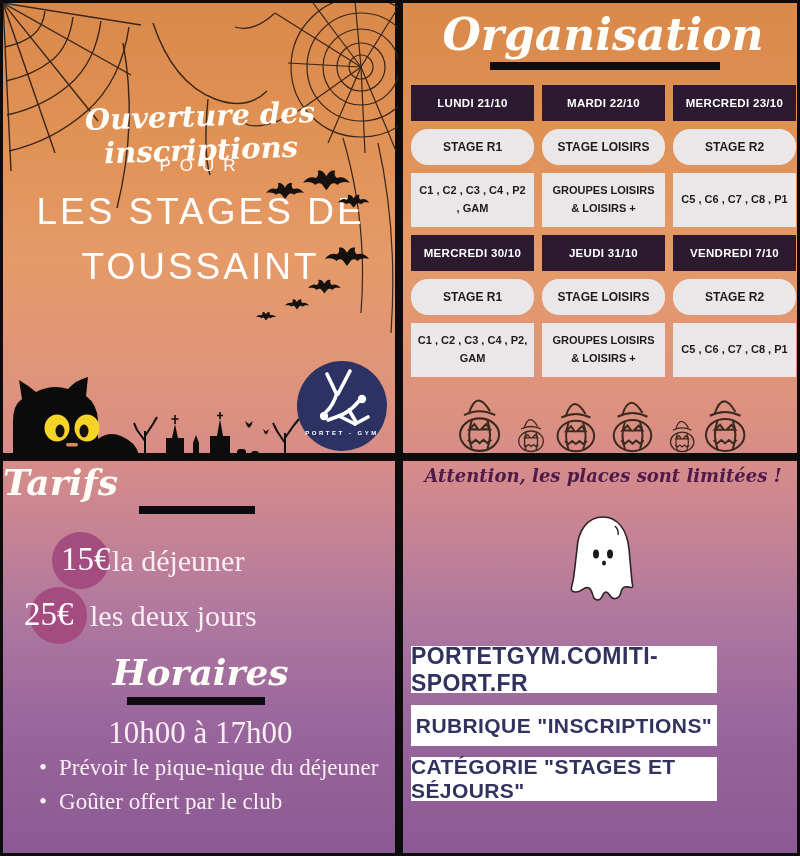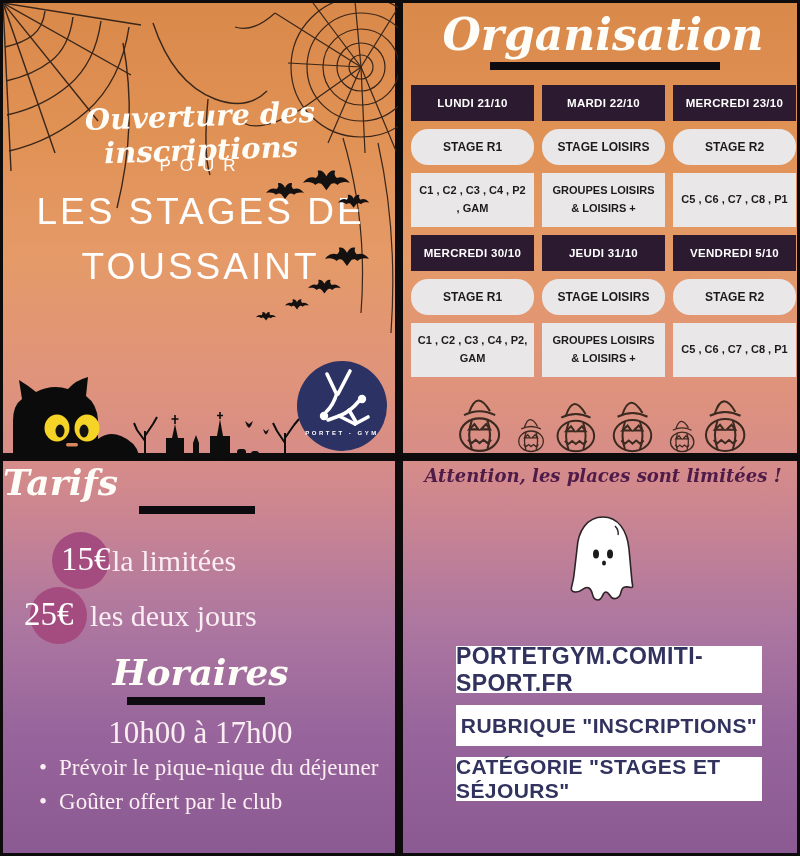--- a/index.html
+++ b/index.html
@@ -50,21 +50,21 @@
   .script-horaires{left:0;top:648px;width:395px;text-align:center;font-size:36px;z-index:3;}
   .bar-horaires{left:124px;top:694px;width:138px;}
   .hours{position:absolute;left:0;top:712px;width:395px;text-align:center;font-family:"Liberation Serif",serif;color:#fbeef2;font-size:31px;z-index:3;}
   .note{position:absolute;left:36px;font-family:"Liberation Serif",serif;color:#fbeef2;font-size:23px;z-index:3;}
   .note::before{content:"•";margin-right:12px;}
   .n1{top:752px;} .n2{top:786px;}
 
   
   .script-attn{left:402px;top:462px;width:396px;text-align:center;font-size:18px;color:#4f1b48;z-index:3;}
   .info-box{position:absolute;left:408px;width:306px;background:#fff;display:flex;align-items:center;justify-content:center;
-    color:#32325f;font-weight:700;z-index:3;letter-spacing:.4px;margin-left:45px;}
+    color:#32325f;font-weight:700;z-index:3;letter-spacing:.4px;}
   .b1{top:643px;height:47px;font-size:23px;}
   .b2{top:702px;height:41px;font-size:21px;}
   .b3{top:754px;height:44px;font-size:21px;}
 </style>
 </head>
 <body>
 
 <div class="poster">
 
   <svg class="deco" style="left:0;top:0;" width="395" height="350" viewBox="0 0 395 350" fill="none" stroke="#39261a" stroke-width="1.4">
@@ -170,21 +170,21 @@
     <div class="cell day">MARDI 22/10</div>
     <div class="cell day">MERCREDI 23/10</div>
     <div class="cell stage">STAGE R1</div>
     <div class="cell stage">STAGE LOISIRS</div>
     <div class="cell stage">STAGE R2</div>
     <div class="cell group">C1 , C2 , C3 , C4 , P2 , GAM</div>
     <div class="cell group">GROUPES LOISIRS &amp; LOISIRS +</div>
     <div class="cell group">C5 , C6 , C7 , C8 , P1</div>
     <div class="cell day">MERCREDI 30/10</div>
     <div class="cell day">JEUDI 31/10</div>
-    <div class="cell day">VENDREDI 5/10</div>
+    <div class="cell day">VENDREDI 7/10</div>
     <div class="cell stage">STAGE R1</div>
     <div class="cell stage">STAGE LOISIRS</div>
     <div class="cell stage">STAGE R2</div>
     <div class="cell group">C1 , C2 , C3 , C4 , P2, GAM</div>
     <div class="cell group">GROUPES LOISIRS &amp; LOISIRS +</div>
     <div class="cell group">C5 , C6 , C7 , C8 , P1</div>
   </div>
 
   <svg class="deco" style="left:448px;top:378px;" width="306" height="76" viewBox="0 0 306 76" fill="none" stroke="#3c2a20" stroke-width="1.6">
     <defs>
@@ -204,21 +204,21 @@
     <use href="#pumpkin" transform="translate(98,16) scale(1.22)"></use>
     <use href="#pumpkin" transform="translate(154,14.5) scale(1.25)"></use>
     <use href="#pumpkin" transform="translate(214,36) scale(0.78)"></use>
     <use href="#pumpkin" transform="translate(246,13) scale(1.28)"></use>
   </svg>
 
   <div class="q script script-tarifs">Tarifs</div>
   <div class="bar bar-tarifs"></div>
   <div class="price-circle pc1"></div>
   <div class="price pr1">15€</div>
-  <div class="price-label pl1">la limitées</div>
+  <div class="price-label pl1">la déjeuner</div>
   <div class="price-circle pc2"></div>
   <div class="price pr2">25€</div>
   <div class="price-label pl2">les deux jours</div>
 
   <div class="q script script-horaires">Horaires</div>
   <div class="bar bar-horaires"></div>
   <div class="hours">10h00 à 17h00</div>
   <div class="note n1">Prévoir le pique-nique du déjeuner</div>
   <div class="note n2">Goûter offert par le club</div>
 

